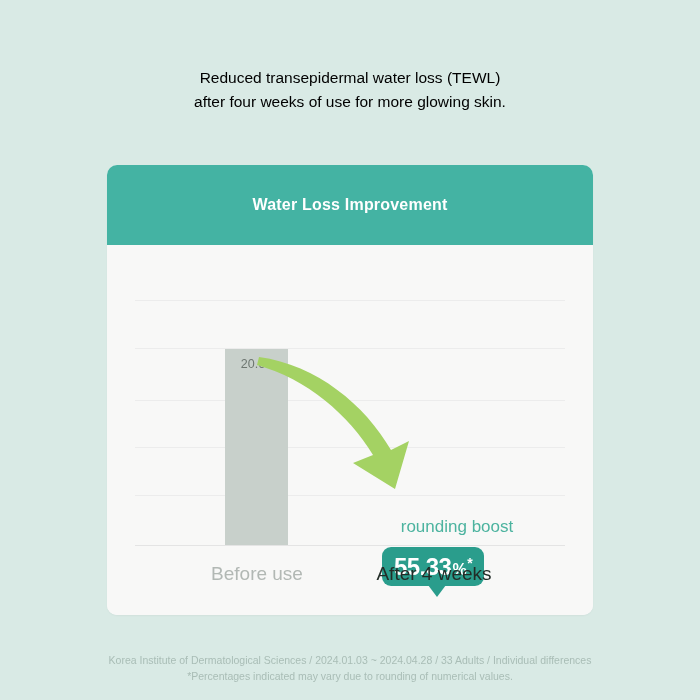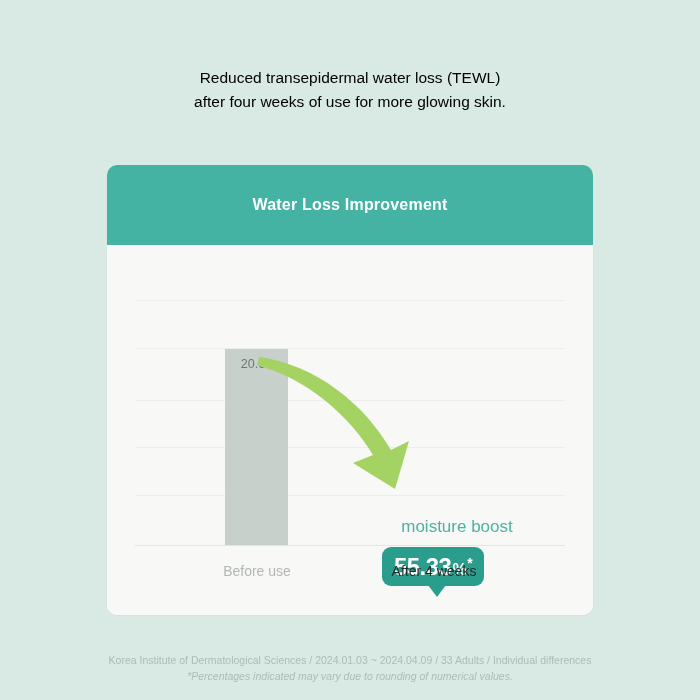--- a/index.html
+++ b/index.html
@@ -73,21 +73,21 @@
   .bar-value{
     position:absolute;left:0;width:100%;
     text-align:center;
     font-size:12.5px;
   }
   .bar-value-before{color:#6d7670;top:8px;}
   .bar-value-after{color:#dfe6e2;top:8px;}
 
   
   .xlabel{
-    position:absolute;text-align:center;font-size:14px;
+    position:absolute;text-align:center;font-size:19px;
   }
   .xlabel-before{left:88px;width:124px;color:#b2b8b4;font-weight:normal;}
   .xlabel-after{left:263px;width:128px;color:#222c27;font-weight:normal;}
 
   
   .boost-label{
     position:absolute;left:250px;top:272px;width:200px;
     text-align:center;
     font-size:17px;color:#4cb39f;font-weight:normal;
   }
@@ -113,21 +113,21 @@
   }
 
   .arrow-svg{position:absolute;left:0;top:0;width:486px;height:370px;}
 
   
   .footnote{
     position:absolute;left:0;width:700px;text-align:center;
     color:#a9bdb6;font-size:10.5px;line-height:16px;
   }
   .footnote-1{top:652px;}
-  .footnote-2{top:668px;font-style:italic;}
+  .footnote-2{top:668px;}
 </style>
 </head>
 <body>
 
 <div class="page">
 
 
   <div class="subtitle">
     <span class="l1">Reduced transepidermal water loss (TEWL)</span>
     <span class="l2">after four weeks of use for more glowing skin.</span>
@@ -150,33 +150,33 @@
 
       <div class="bar bar-before" style="top:104px;height:196px;">
         <span class="bar-value bar-value-before">20.60</span>
       </div>
 
 
       <svg class="arrow-svg" viewBox="0 0 486 370">
         <path d="M152 112 C 210 120, 258 160, 284 205 L 302 196 L 288 244 L 246 218 L 266 210 C 242 170, 200 134, 150 120 Z" fill="#a4d263"></path>
       </svg>
 
-      <div class="boost-label">moisture boost</div>
+      <div class="boost-label">rounding boost</div>
 
       <div class="badge">
         <span class="badge-text">
           <span>55.33</span>
             <span class="badge-pct">%</span>
             <span class="badge-star">*</span>
         </span>
       </div>
       <div class="badge-tail"></div>
 
       <div class="xlabel xlabel-before" style="top:318px;">Before use</div>
       <div class="xlabel xlabel-after" style="top:318px;">After 4 weeks</div>
 
     </div>
   </div>
 
-  <div class="footnote footnote-1">Korea Institute of Dermatological Sciences / 2024.01.03 ~ 2024.04.09 / 33 Adults / Individual differences</div>
+  <div class="footnote footnote-1">Korea Institute of Dermatological Sciences / 2024.01.03 ~ 2024.04.28 / 33 Adults / Individual differences</div>
   <div class="footnote footnote-2">*Percentages indicated may vary due to rounding of numerical values.</div>
 
 </div>
 
 </body></html>

